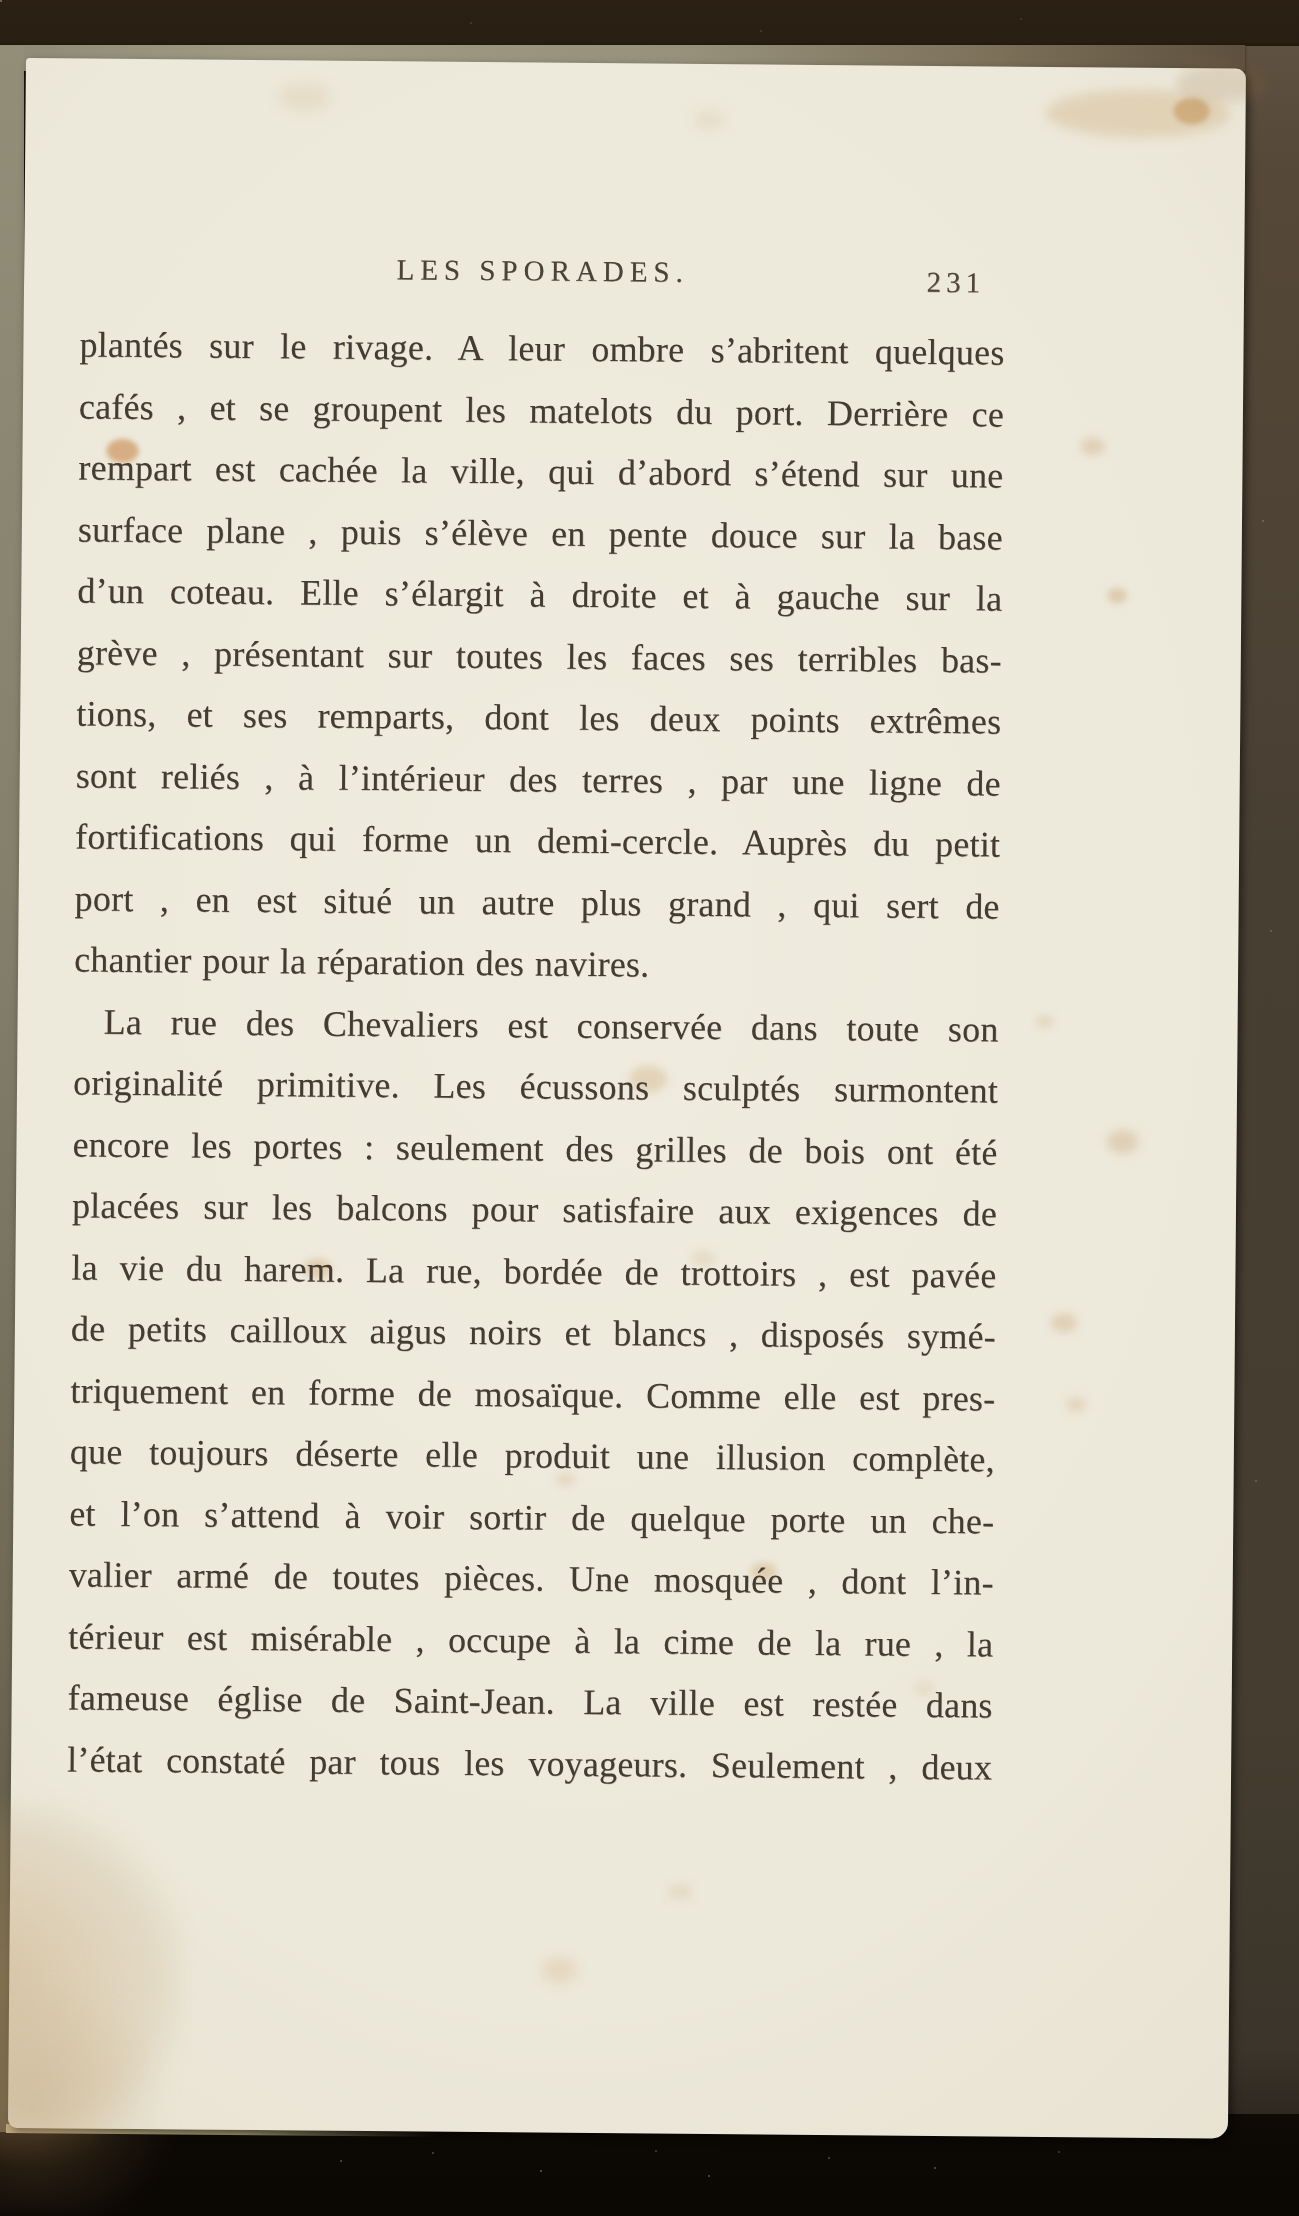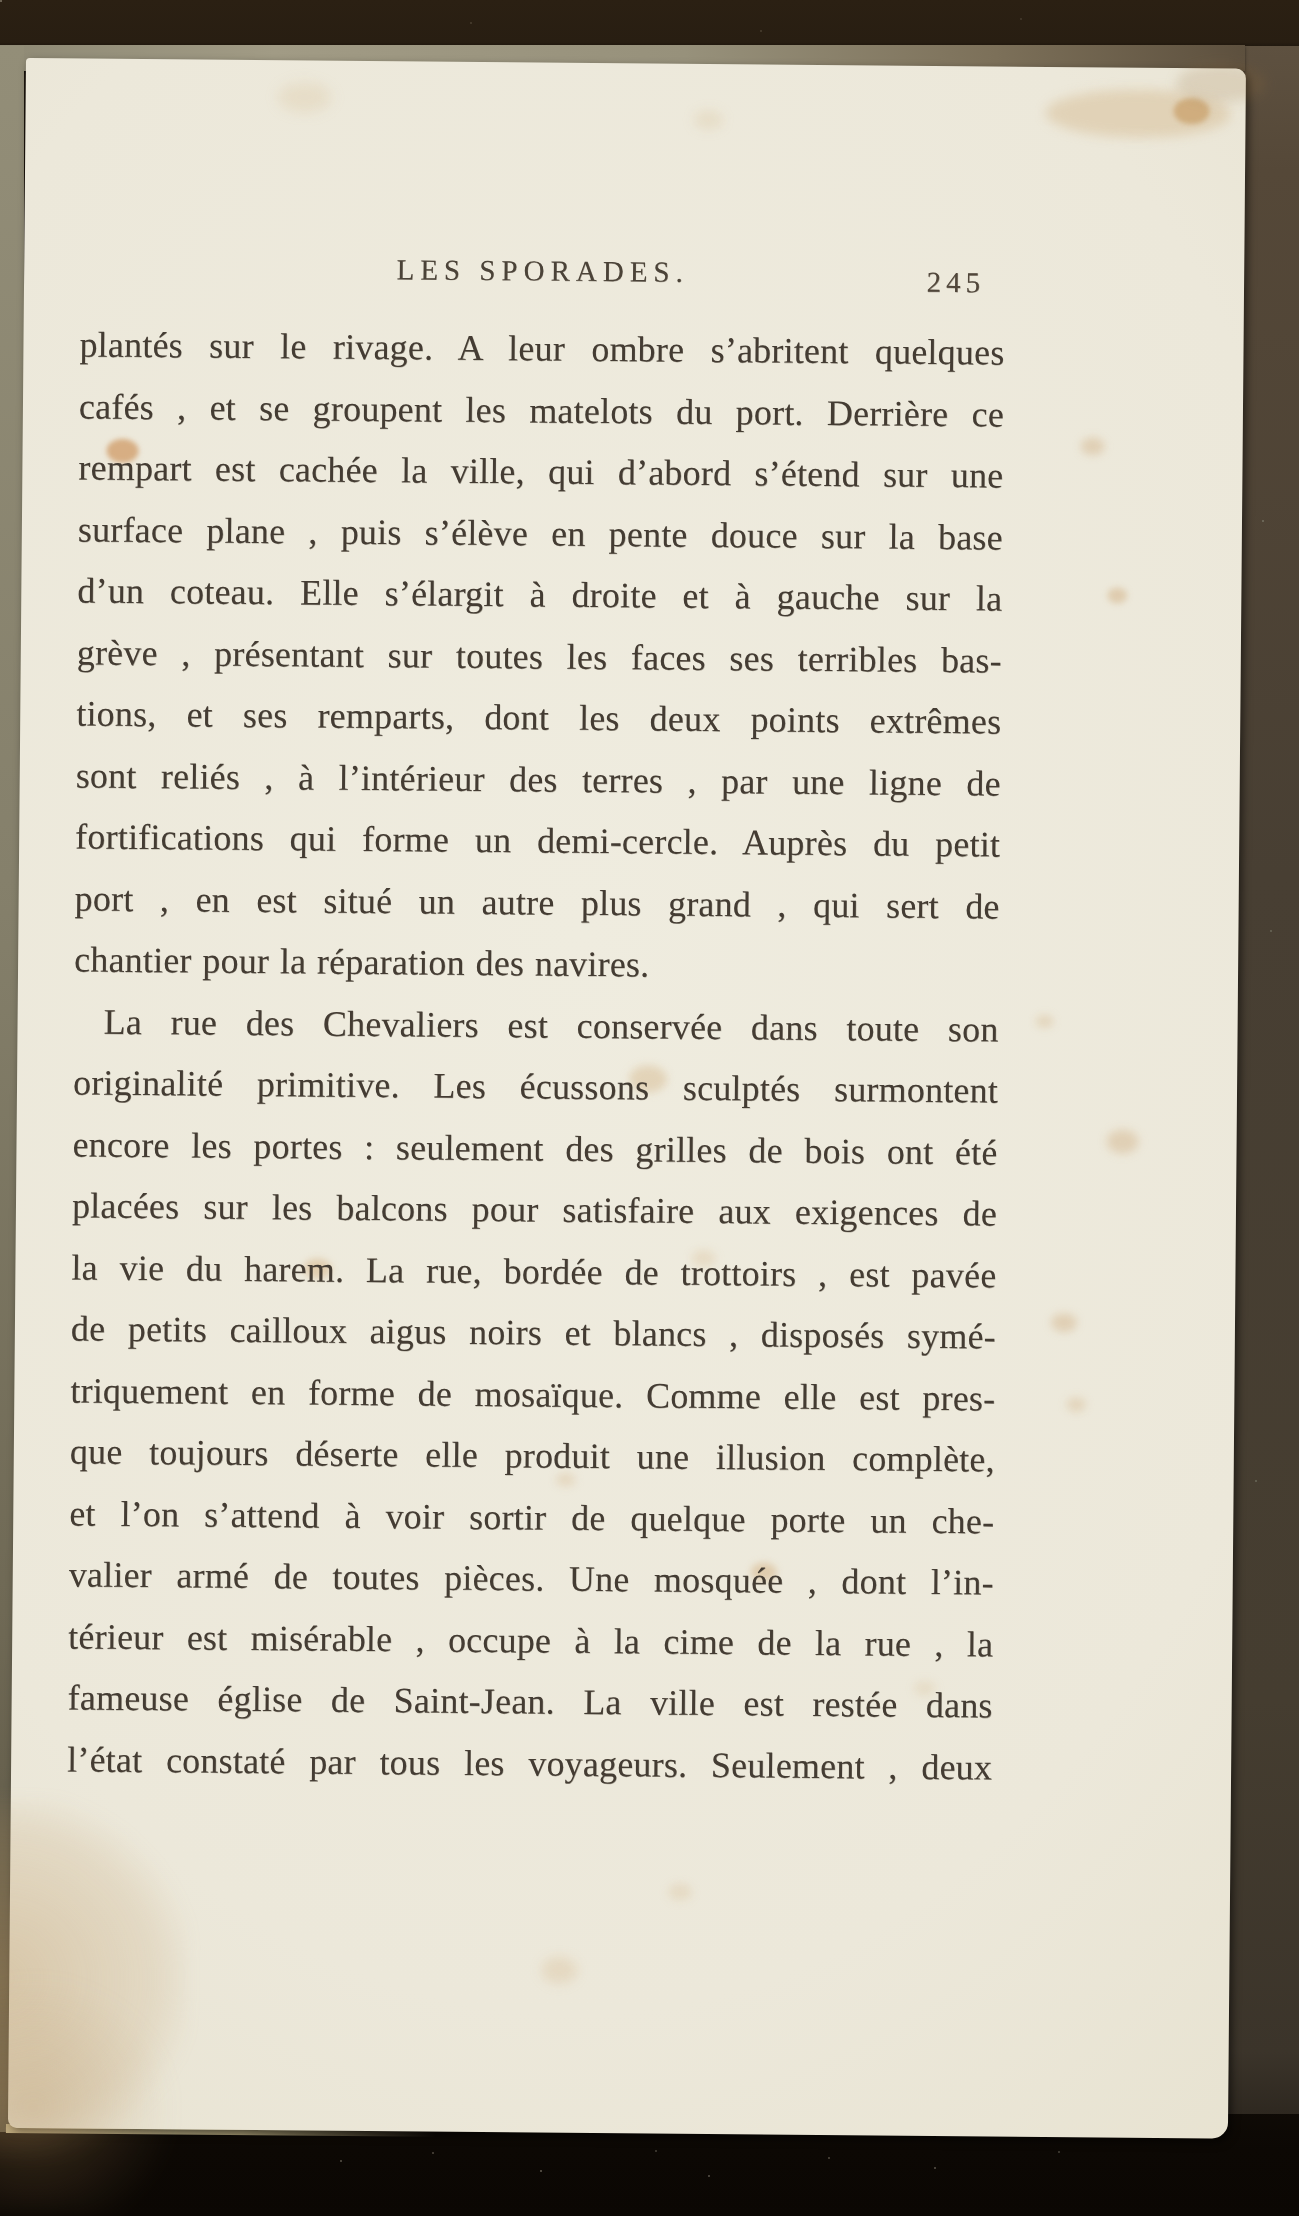--- a/index.html
+++ b/index.html
@@ -105,21 +105,21 @@
   <div class="stain" style="left:738px;top:1498px;width:26px;height:19px;background:rgba(194,138,70,.3);filter:blur(3.5px);"></div>
   <div class="stain" style="left:532px;top:1894px;width:36px;height:27px;background:rgba(199,157,96,.2);filter:blur(6px);"></div>
   <div class="stain" style="left:658px;top:1820px;width:24px;height:17px;background:rgba(199,157,96,.18);filter:blur(5px);"></div>
   <div class="stain" style="left:902px;top:1615px;width:22px;height:15px;background:rgba(199,157,96,.16);filter:blur(5px);"></div>
 
   <div class="water" style="left:-80px;top:1740px;width:260px;height:360px;background:radial-gradient(ellipse at 28% 50%,rgba(186,148,95,.38) 0%,rgba(186,148,95,.16) 58%,rgba(186,148,95,0) 75%);filter:blur(7px);"></div>
   <div class="water" style="left:-50px;top:1920px;width:215px;height:235px;background:radial-gradient(ellipse at 35% 55%,rgba(176,138,88,.3) 0%,rgba(176,138,88,0) 72%);filter:blur(9px);"></div>
 
   <div class="running-header">
     <span class="running-title">LES SPORADES.</span>
-    <span class="page-number">245</span>
+    <span class="page-number">231</span>
   </div>
 
   <div class="text-block">
       <div class="line">plantés sur le rivage. A leur ombre s’abritent quelques</div>
       <div class="line">cafés , et se groupent les matelots du port. Derrière ce</div>
       <div class="line">rempart est cachée la ville, qui d’abord s’étend sur une</div>
       <div class="line">surface plane , puis s’élève en pente douce sur la base</div>
       <div class="line">d’un coteau. Elle s’élargit à droite et à gauche sur la</div>
       <div class="line">grève , présentant sur toutes les faces ses terribles bas-</div>
       <div class="line">tions, et ses remparts, dont les deux points extrêmes</div>

